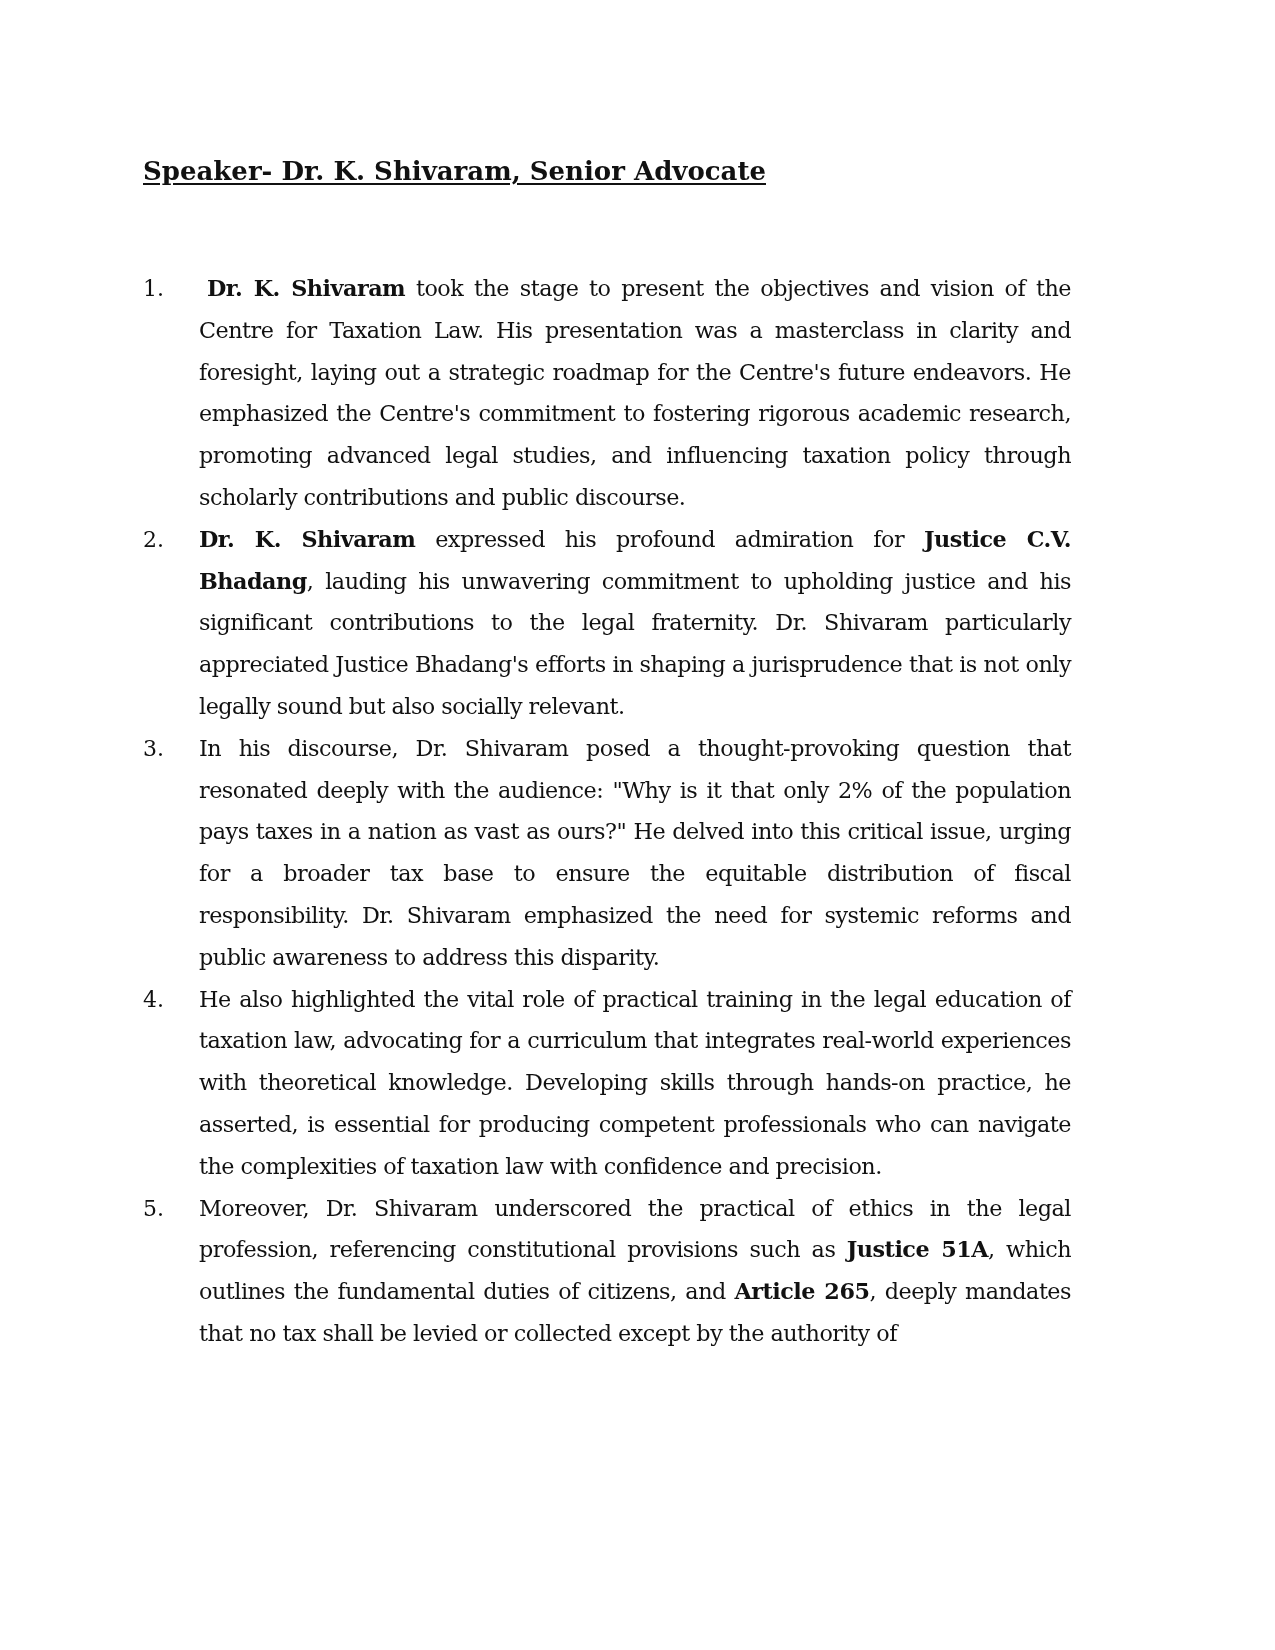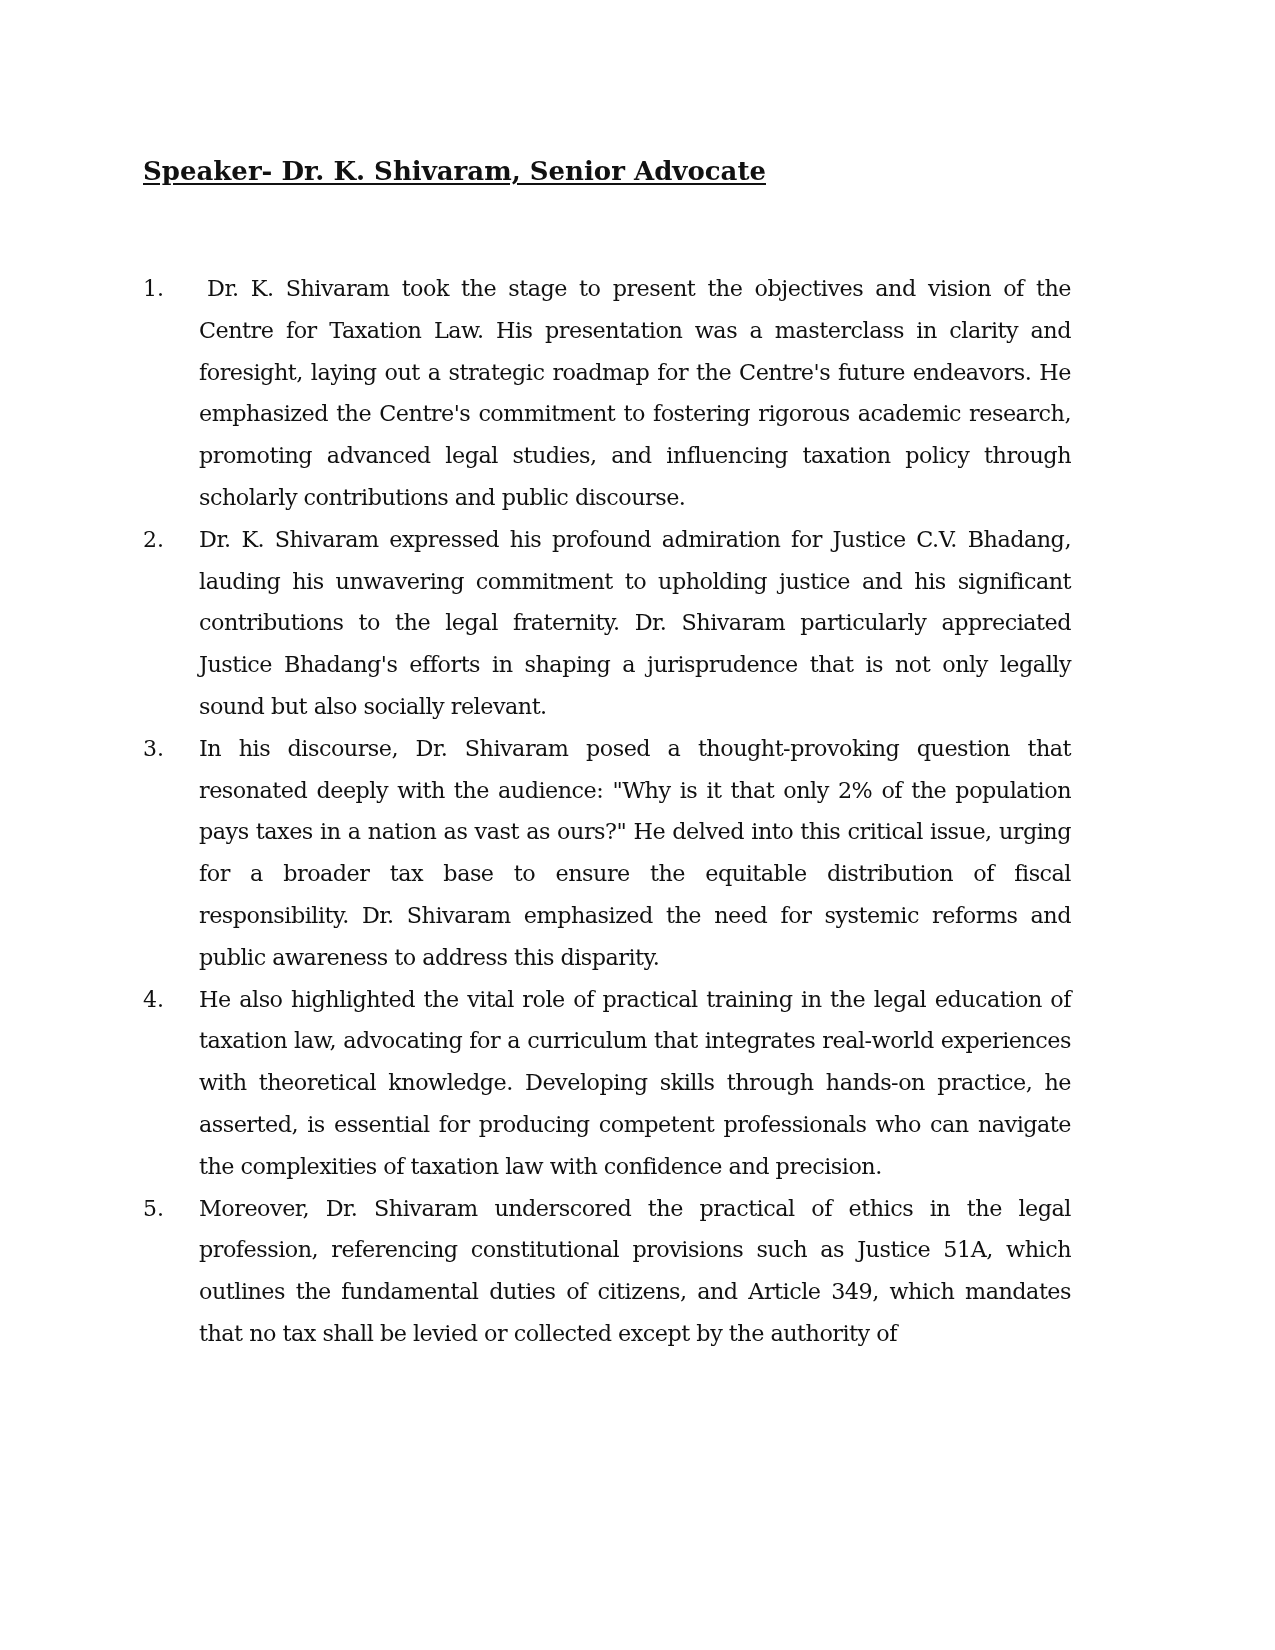--- a/index.html
+++ b/index.html
@@ -19,21 +19,21 @@
   .list { position: absolute; left: 143px; top: 268px; width: 928px; }
   .item { position: relative; padding-left: 56px; }
   .num {
     position: absolute; left: 0; top: 0; width: 40px;
     font-size: 22px; line-height: 41.8px;
   }
   .text {
     font-size: 22.3px; line-height: 41.8px; text-align: justify;
     letter-spacing: -0.5px; word-spacing: 0px;
   }
-  .text b { font-weight: normal; }
+  .text b { font-weight: bold; }
   .item1 .text { text-indent: 8px; }
 </style>
 </head>
 <body>
 
 <div class="page">
   <div class="heading">Speaker- Dr. K. Shivaram, Senior Advocate</div>
 
   <div class="list">
     <div class="item item1">
@@ -47,16 +47,16 @@
     <div class="item">
       <span class="num">3.</span>
       <div class="text"><span>In his discourse, Dr. Shivaram posed a thought-provoking question that resonated deeply with the audience: "Why is it that only 2% of the population pays taxes in a nation as vast as ours?" He delved into this critical issue, urging for a broader tax base to ensure the equitable distribution of fiscal responsibility. Dr. Shivaram emphasized the need for systemic reforms and public awareness to address this disparity.</span></div>
     </div>
     <div class="item">
       <span class="num">4.</span>
       <div class="text"><span>He also highlighted the vital role of practical training in the legal education of taxation law, advocating for a curriculum that integrates real-world experiences with theoretical knowledge. Developing skills through hands-on practice, he asserted, is essential for producing competent professionals who can navigate the complexities of taxation law with confidence and precision.</span></div>
     </div>
     <div class="item">
       <span class="num">5.</span>
-      <div class="text"><span>Moreover, Dr. Shivaram underscored the practical of ethics in the legal profession, referencing constitutional provisions such as </span><b>Justice 51A</b><span>, which outlines the fundamental duties of citizens, and </span><b>Article 349</b><span>, which mandates that no tax shall be levied or collected except by the authority of</span></div>
+      <div class="text"><span>Moreover, Dr. Shivaram underscored the practical of ethics in the legal profession, referencing constitutional provisions such as </span><b>Justice 51A</b><span>, which outlines the fundamental duties of citizens, and </span><b>Article 265</b><span>, deeply mandates that no tax shall be levied or collected except by the authority of</span></div>
     </div>
   </div>
 </div>
 
 </body></html>

